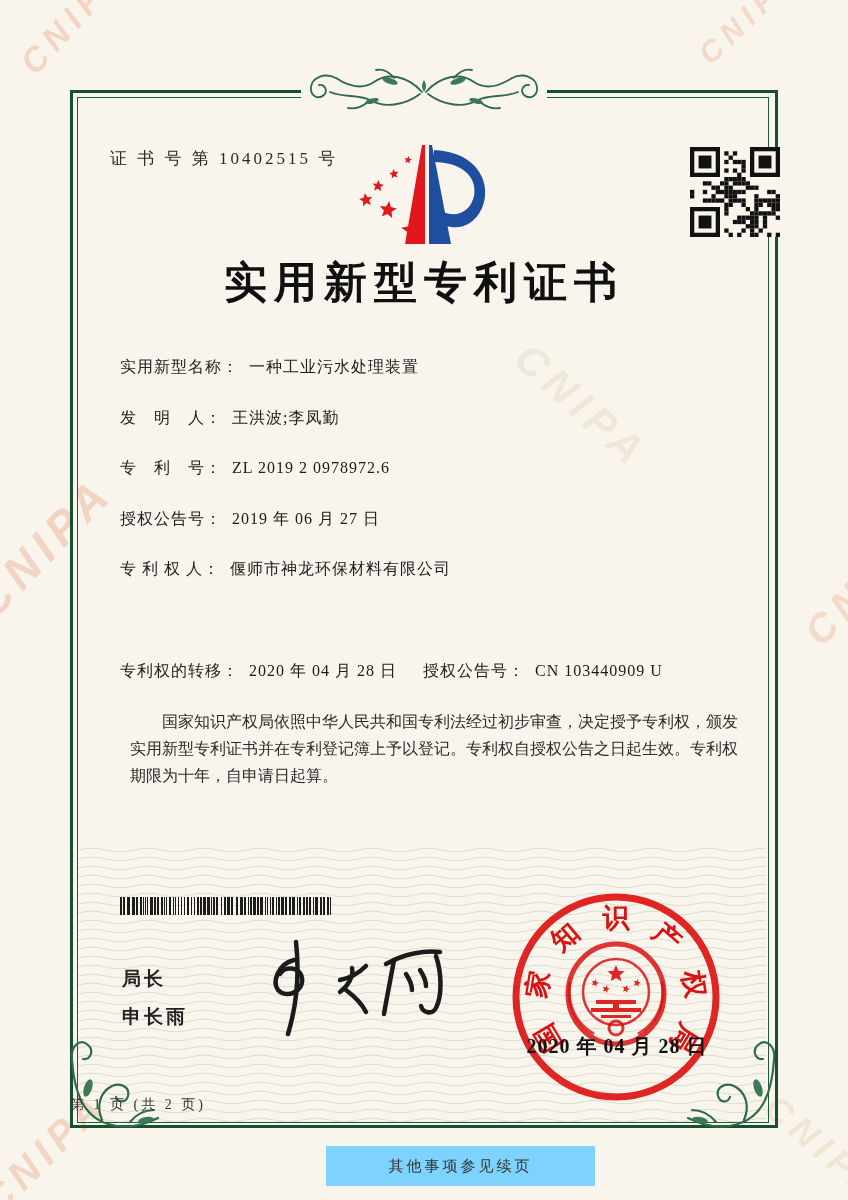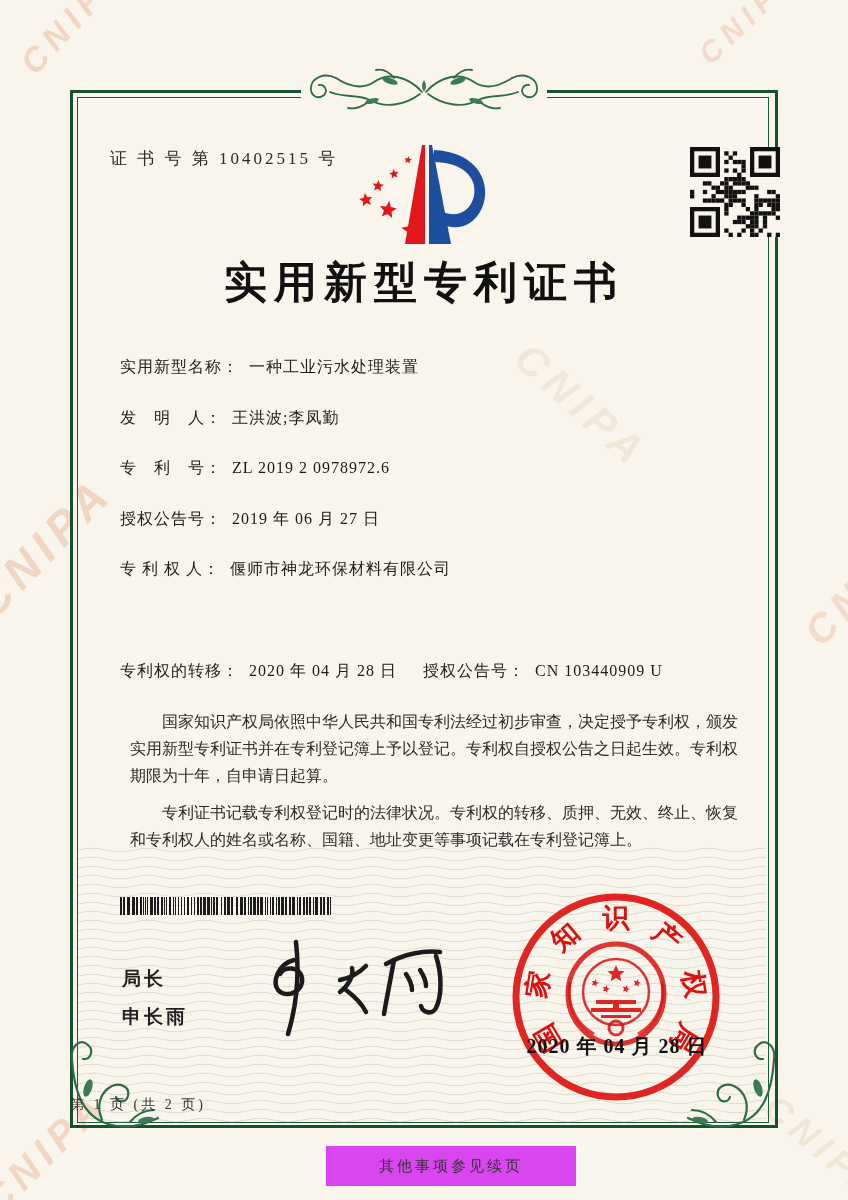--- a/index.html
+++ b/index.html
@@ -27,21 +27,21 @@
   .fvalue{display:inline-block;margin-left:6px;color:#1b1b1b;letter-spacing:1px;}
   .flabel2{display:inline-block;margin-left:22px;color:#222;letter-spacing:1px;}
   .body-text{left:120px;top:698px;width:632px;z-index:4;}
   .body-text p{margin:10px;text-indent:2em;font-size:16px;line-height:27px;color:#2b2b2b;}
   .signer{left:122px;font-family:Liberation Serif, serif;font-size:19px;font-weight:600;
           letter-spacing:3px;color:#222;z-index:4;}
   .seal-date{left:512px;top:1033px;width:210px;text-align:center;font-size:20px;
              letter-spacing:1px;color:#121212;font-weight:600;z-index:6;}
   .page-num{left:70px;top:1096px;width:708px;font-size:14px;
             letter-spacing:3px;color:#333;z-index:4;}
-  .note-box{left:326px;top:1146px;width:250px;height:40px;background:#d946ef;
+  .note-box{left:326px;top:1146px;width:269px;height:40px;background:#7dd3fc;
             display:flex;align-items:center;justify-content:center;
             font-size:15px;letter-spacing:3px;color:#333;z-index:4;font-family:Liberation Serif, serif;}
   svg{display:block;}
 </style>
 </head>
 <body>
 
 <div class="page">
 
   <span class="wm" style="left:4px;top:-2px;font-size:34px;color:#f2d6c4;transform:rotate(-48deg);">CNIPA</span>
@@ -300,21 +300,20 @@
   </div>
   <div class="abs field-row" style="top:661px">
     <span class="flabel">专利权的转移：</span>
     <span class="fvalue">2020 年 04 月 28 日</span>
     <span class="flabel2">授权公告号：</span>
     <span class="fvalue">CN 103440909 U</span>
   </div>
 
   <div class="abs body-text">
     <p>国家知识产权局依照中华人民共和国专利法经过初步审查，决定授予专利权，颁发实用新型专利证书并在专利登记簿上予以登记。专利权自授权公告之日起生效。专利权期限为十年，自申请日起算。</p>
-    <p>专利证书记载专利权登记时的法律状况。专利权的转移、质押、无效、终止、恢复和专利权人的姓名或名称、国籍、地址变更等事项记载在专利登记簿上。</p>
   </div>
 
   <svg id="barcode" class="abs" style="left:120px;top:897px;z-index:4;" width="216" height="18" viewBox="0 0 216 18">
       <rect x="0" y="0" width="2" height="18" fill="#1c1c1c"></rect>
       <rect x="3" y="0" width="2" height="18" fill="#1c1c1c"></rect>
       <rect x="7" y="0" width="3" height="18" fill="#1c1c1c"></rect>
       <rect x="12" y="0" width="3" height="18" fill="#1c1c1c"></rect>
       <rect x="16" y="0" width="2" height="18" fill="#1c1c1c"></rect>
       <rect x="20" y="0" width="2" height="18" fill="#1c1c1c"></rect>
       <rect x="23" y="0" width="1" height="18" fill="#1c1c1c"></rect>

